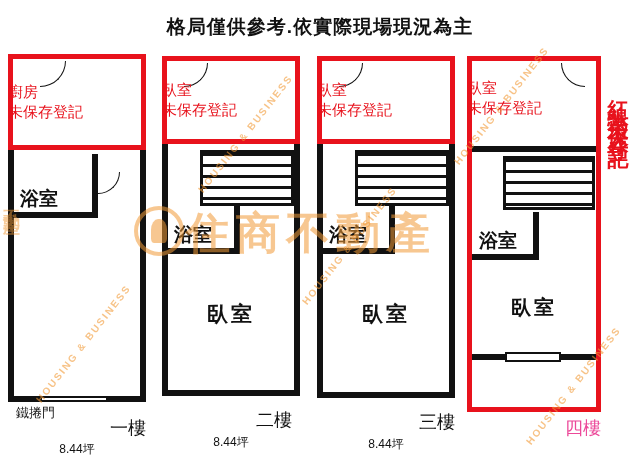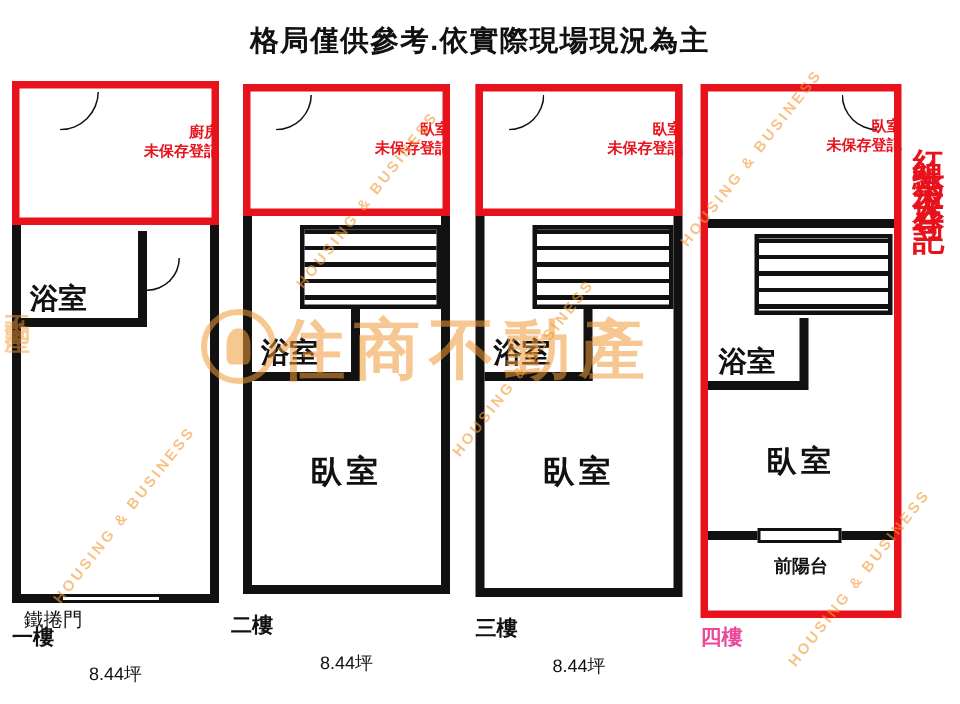--- a/index.html
+++ b/index.html
@@ -8,35 +8,35 @@
 
   .title{position:absolute;left:60px;right:60px;top:14px;text-align:center;
          font-size:19px;font-weight:bold;color:#111;letter-spacing:1px;}
 
   
   .plan{position:absolute;background:#fff;}
   .wall{position:absolute;inset:0;border:6px solid #111;box-sizing:border-box;}
   .redbox{position:absolute;left:0;right:0;top:0;border:5px solid #e8121c;background:#fff;
           box-sizing:border-box;z-index:3;}
   .redwrap{position:absolute;inset:0;border:5px solid #e8121c;box-sizing:border-box;z-index:3;}
-  .rtext{position:absolute;left:0;right:0;text-align:right;color:#e8121c;
-         font-weight:bold;font-size:10px;line-height:1.3;z-index:4;}
+  .rtext{position:absolute;left:0;right:0;text-align:left;color:#e8121c;
+         font-weight:normal;font-size:15px;line-height:1.3;z-index:4;}
   .bar{position:absolute;background:#111;z-index:2;}
   .stairs{position:absolute;border:3px solid #111;box-sizing:border-box;z-index:2;
           background:repeating-linear-gradient(to bottom,#111 0 3px,#fff 3px 11px);}
   .room-label{position:absolute;color:#111;font-weight:bold;z-index:4;}
   .big-room{left:0;right:0;text-align:center;font-size:21px;letter-spacing:3px;}
   .bath{font-size:19px;}
   .arc{position:absolute;border:1.5px solid #111;box-sizing:border-box;z-index:4;
        border-top:none;border-left:none;border-radius:0 0 100% 0;background:transparent;}
   .doorgap{position:absolute;background:#fff;border-top:2px solid #111;border-bottom:2px solid #111;
            box-sizing:border-box;z-index:4;}
   .window{position:absolute;background:#fff;border:2px solid #111;box-sizing:border-box;z-index:4;}
 
-  .floor-name{position:absolute;text-align:left;font-size:14px;font-weight:bold;color:#111;}
+  .floor-name{position:absolute;text-align:right;font-size:18px;font-weight:normal;color:#111;}
   .floor-area{position:absolute;text-align:center;font-size:12px;color:#111;}
   .floor-name.red{color:#ec4899;}
   .small-note{position:absolute;font-size:13px;color:#111;}
 
   .side-note{position:absolute;left:604px;top:82px;writing-mode:vertical-rl;
              font-size:21px;font-weight:bold;color:#e8121c;letter-spacing:7px;}
 
   
   .wm{position:absolute;inset:0;pointer-events:none;z-index:6;}
   .wm-big{position:absolute;left:186px;top:204px;font-size:44px;font-weight:bold;
@@ -117,21 +117,20 @@
       <div>未保存登記</div>
     </div>
     <div class="bar" style="left:5px;right:5px;top:90px;height:6px;"></div>
     <div class="stairs" style="left:36px;right:6px;top:100px;height:54px;"></div>
     <div class="bar" style="left:5px;top:198px;width:66px;height:6px;"></div>
     <div class="bar" style="left:66px;top:156px;width:6px;height:48px;"></div>
     <div class="room-label bath" style="left:12px;top:172px;">浴室</div>
     <div class="room-label big-room" style="top:238px;font-size:20px;">臥室</div>
     <div class="bar" style="left:5px;right:5px;bottom:52px;height:6px;"></div>
     <div class="window" style="left:38px;bottom:50px;width:56px;height:10px;"></div>
-    <div class="room-label" style="left:0;right:0;bottom:26px;text-align:center;font-size:12px;">前陽台</div>
   </div>
   <div class="floor-name red" style="left:467px;width:134px;top:416px;">四樓</div>
 
   <div class="side-note">紅線為未保存登記</div>
 
   <div class="wm">
     <div class="wm-logo"></div>
     <div class="wm-big">住商不動產</div>
     <div class="wm-part">不動產</div>
     <div class="wm-en" style="left:34px;top:398px;">HOUSING &amp; BUSINESS</div>

